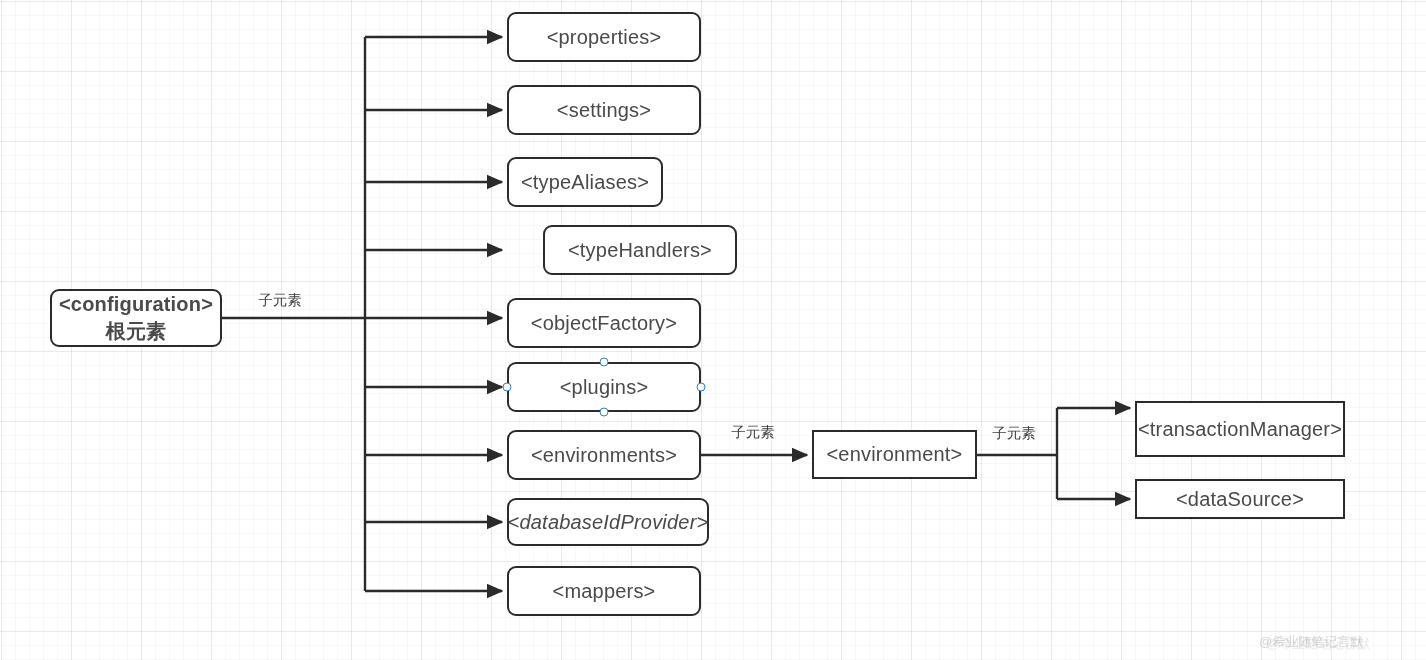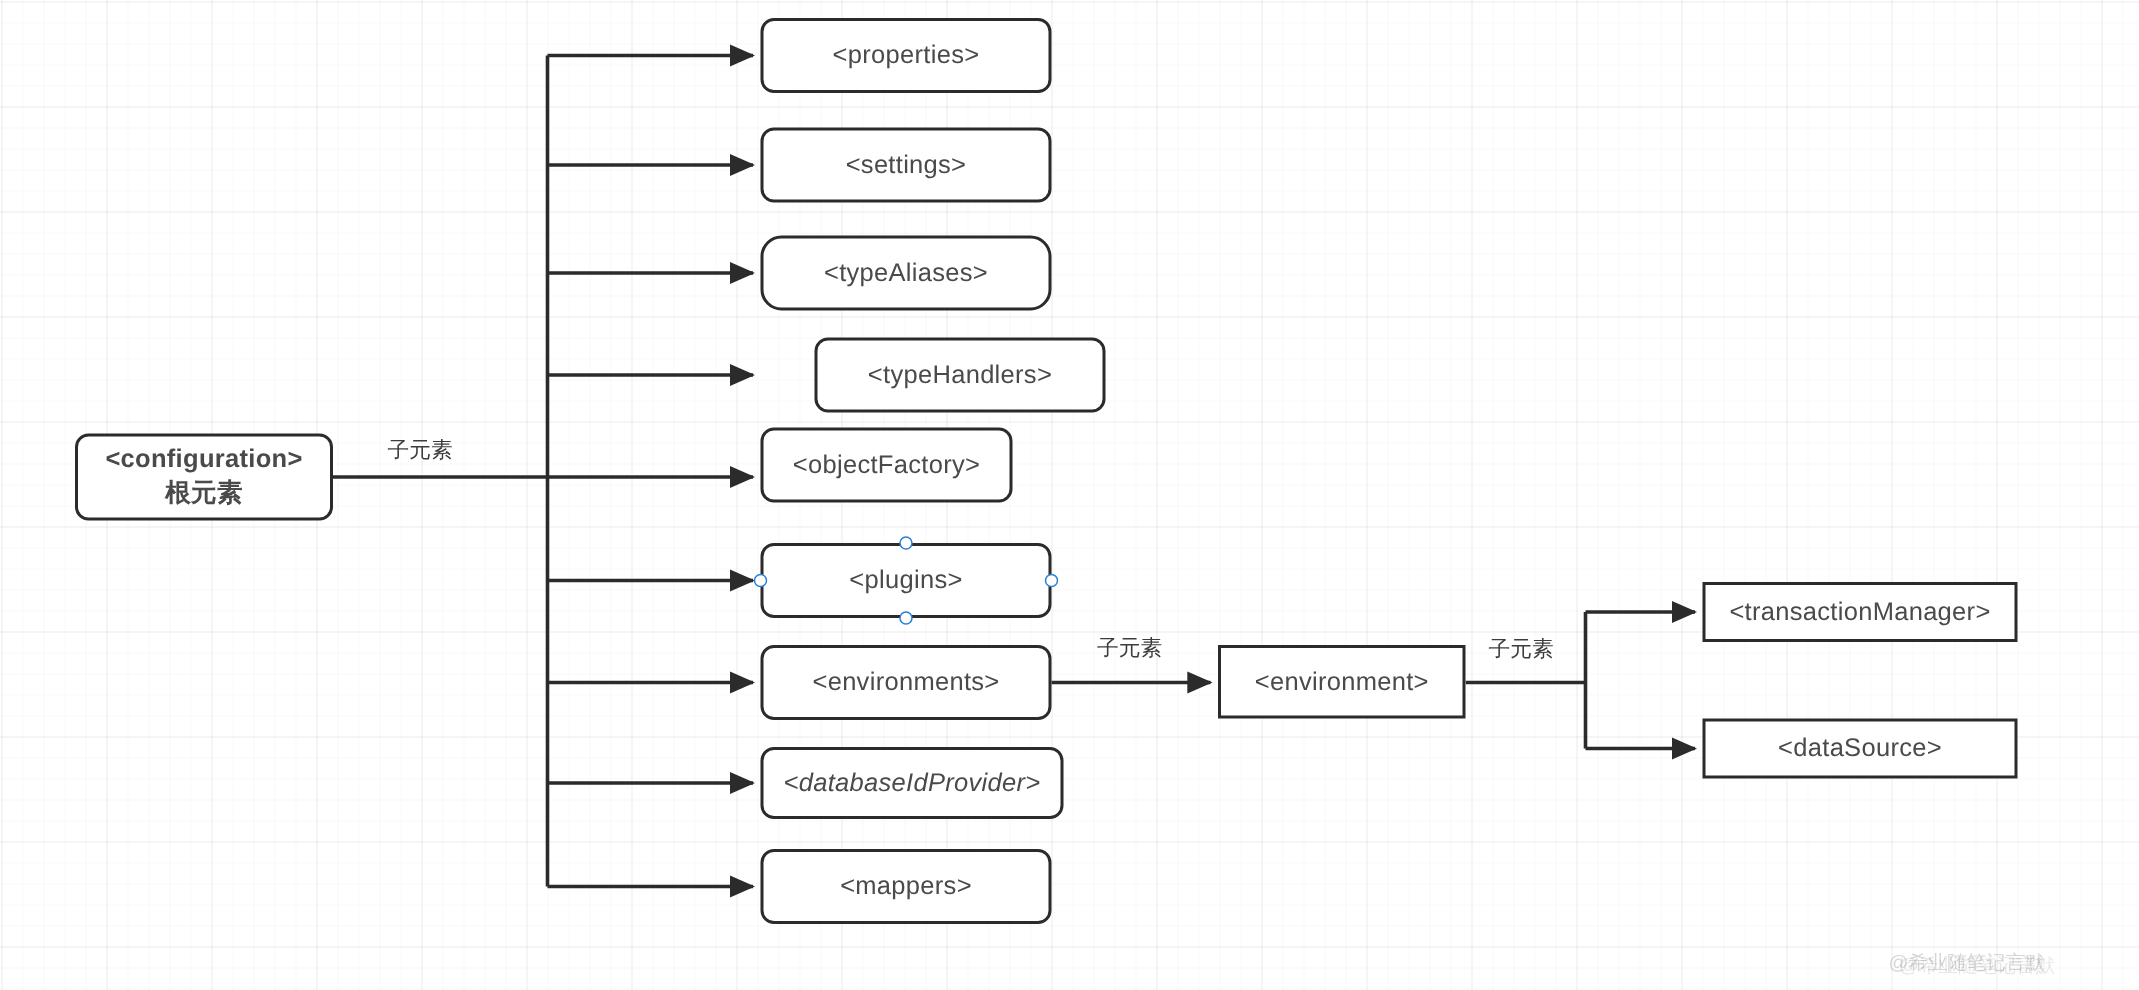--- a/index.html
+++ b/index.html
@@ -31,21 +31,21 @@
   }
   .node {
     position: absolute;
     box-sizing: border-box;
     background: #ffffff;
     border: 2.4px solid #2b2b2b;
     display: flex;
     align-items: center;
     justify-content: center;
     color: #4a4a4a;
-    font-size: 17px;
+    font-size: 20px;
     letter-spacing: 0.2px;
     white-space: nowrap;
   }
   .node.rounded { border-radius: 9px; }
   .node.square  { border-radius: 0; }
   .node .lines {
     display: flex;
     flex-direction: column;
     align-items: center;
     line-height: 1.33;
@@ -124,29 +124,29 @@
   </div>
 
   <div class="node rounded" style="left:507px; top:12px; width:194px; height:50px;">
     <span>&lt;properties&gt;</span>
   </div>
 
   <div class="node rounded" style="left:507px; top:85px; width:194px; height:50px;">
     <span>&lt;settings&gt;</span>
   </div>
 
-  <div class="node rounded" style="left:507px; top:157px; width:194px; height:50px;border-radius:14px;">
+  <div class="node rounded" style="left:507px; top:157px; width:156px; height:50px;">
     <span>&lt;typeAliases&gt;</span>
   </div>
 
   <div class="node rounded" style="left:507px; top:225px; width:194px; height:50px;margin-left:36px;">
     <span>&lt;typeHandlers&gt;</span>
   </div>
 
-  <div class="node rounded" style="left:507px; top:285px; width:168px; height:50px;justify-content:center;">
+  <div class="node rounded" style="left:507px; top:298px; width:194px; height:50px;justify-content:center;">
     <span>&lt;objectFactory&gt;</span>
   </div>
 
   <div class="node rounded" style="left:507px; top:362px; width:194px; height:50px;">
     <span>&lt;plugins&gt;</span>
   </div>
 
   <div class="handle" style="left:604px; top:362px;"></div>
   <div class="handle" style="left:604px; top:412px;"></div>
   <div class="handle" style="left:507px; top:387px;"></div>
@@ -161,21 +161,21 @@
   </div>
 
   <div class="node rounded" style="left:507px; top:566px; width:194px; height:50px;text-align:center;">
     <span>&lt;mappers&gt;</span>
   </div>
 
   <div class="node square" style="left:812px; top:430px; width:165px; height:49px;">
     <span>&lt;environment&gt;</span>
   </div>
 
-  <div class="node square" style="left:1135px; top:388px; width:210px; height:40px;">
+  <div class="node square" style="left:1135px; top:401px; width:210px; height:56px;">
     <span>&lt;transactionManager&gt;</span>
   </div>
 
   <div class="node square" style="left:1135px; top:479px; width:210px; height:40px;">
     <span>&lt;dataSource&gt;</span>
   </div>
 
   <div class="edge-label" style="left:280px; top:300px;">子元素</div>
   <div class="edge-label" style="left:753px; top:432px;">子元素</div>
   <div class="edge-label" style="left:1014px; top:433px;">子元素</div>

